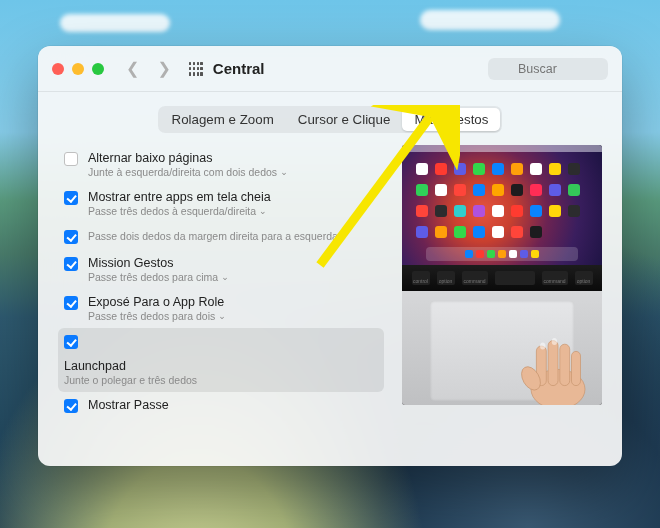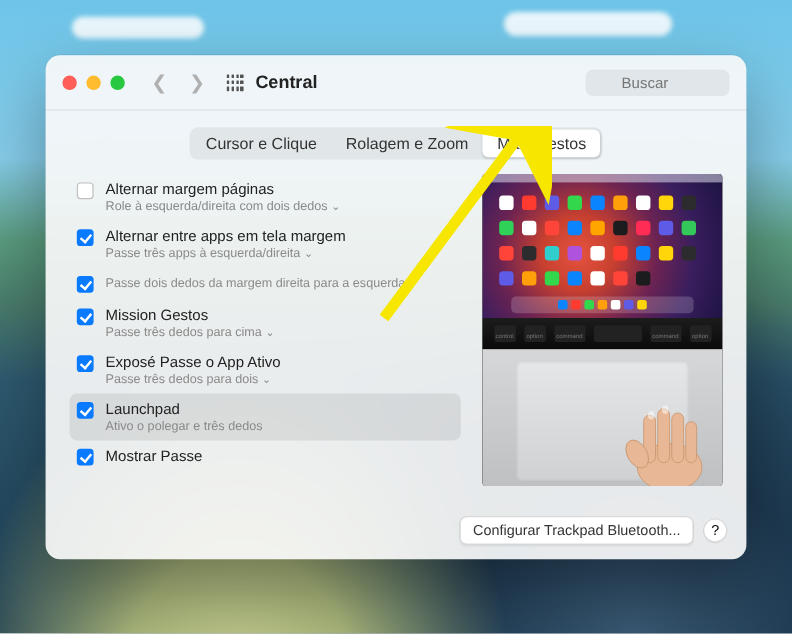--- a/index.html
+++ b/index.html
@@ -37,21 +37,21 @@
   }
   .search input { border: none; background: transparent; outline: none; font-size: 12.5px; width: 80px; color: #333; }
   .search svg { width: 12px; height: 12px; }
   .tabs { display: flex; justify-content: center; padding: 14px 0 10px; }
   .seg { display: flex; background: rgba(0,0,0,0.06); border-radius: 7px; padding: 2px; font-size: 12.5px; }
   .seg button { border: none; background: transparent; padding: 4px 12px; border-radius: 5px; color: #333; cursor: default; }
   .seg button.active { background: #fff; box-shadow: 0 1px 2px rgba(0,0,0,0.15); }
   .content { flex: 1; display: flex; padding: 0 20px 0 20px; gap: 18px; }
   .options { flex: 1; display: flex; flex-direction: column; font-size: 12px; padding-top: 2px; }
   .opt { display: flex; gap: 10px; padding: 6px 6px; border-radius: 6px; }
-  .opt.sel { background: rgba(0,0,0,0.08); }
+  .opt.sel { background: rgba(0,0,0,0.08); flex-direction: column; }
   .cb { width: 14px; height: 14px; border-radius: 3px; margin-top: 1px; flex-shrink: 0; display:flex; align-items:center; justify-content:center; }
   .cb.on { background: #0a7aff; }
   .cb.off { background: #fff; border: 1px solid #c0c0c0; }
   .cb.on::after { content:""; width:4px; height:7px; border:solid #fff; border-width:0 2px 2px 0; transform: rotate(40deg) translateY(-1px); }
   .opt .txt .t { font-size: 12.5px; color: #222; }
   .opt .txt .s { font-size: 10.5px; color: #8a8a8a; margin-top: 1px; display:flex; align-items:center; gap:3px;}
   .chev { font-size: 9px; color: #8a8a8a; }
   .preview {
     width: 200px; height: 260px; margin-top: 2px; background: #222; border-radius: 3px; overflow: hidden;
     display: flex; flex-direction: column; position: relative;
@@ -110,44 +110,44 @@
         <svg viewBox="0 0 16 16">
             <circle cx="7" cy="7" r="5" fill="none" stroke="#888" stroke-width="1.5"></circle>
             <line x1="11" y1="11" x2="15" y2="15" stroke="#888" stroke-width="1.5"></line>
           </svg>
         <input type="text" placeholder="Buscar" style="">
       </div>
     </div>
 
     <div class="tabs">
       <div class="seg">
+        <button>Rolagem e Zoom</button>
         <button>Cursor e Clique</button>
-        <button>Rolagem e Zoom</button>
         <button class="active">Mais Gestos</button>
       </div>
     </div>
 
     <div class="content">
       <div class="options">
         <div class="opt">
           <div class="cb off"></div>
           <div class="txt">
-            <div class="t">Alternar margem páginas</div>
-            <div class="s">
-                <span>Role à esquerda/direita com dois dedos</span>
-                <span class="chev">⌄</span>
-              </div>
-          </div>
-        </div>
-        <div class="opt">
-          <div class="cb on"></div>
-          <div class="txt">
-            <div class="t">Alternar entre apps em tela margem</div>
-            <div class="s">
-                <span>Passe três apps à esquerda/direita</span>
+            <div class="t">Alternar baixo páginas</div>
+            <div class="s">
+                <span>Junte à esquerda/direita com dois dedos</span>
+                <span class="chev">⌄</span>
+              </div>
+          </div>
+        </div>
+        <div class="opt">
+          <div class="cb on"></div>
+          <div class="txt">
+            <div class="t">Mostrar entre apps em tela cheia</div>
+            <div class="s">
+                <span>Passe três dedos à esquerda/direita</span>
                 <span class="chev">⌄</span>
               </div>
           </div>
         </div>
         <div class="opt">
           <div class="cb on"></div>
           <div class="txt">
             <div class="s">
                 <span>Passe dois dedos da margem direita para a esquerda</span>
               </div>
@@ -159,33 +159,33 @@
             <div class="t">Mission Gestos</div>
             <div class="s">
                 <span>Passe três dedos para cima</span>
                 <span class="chev">⌄</span>
               </div>
           </div>
         </div>
         <div class="opt">
           <div class="cb on"></div>
           <div class="txt">
-            <div class="t">Exposé Passe o App Ativo</div>
+            <div class="t">Exposé Para o App Role</div>
             <div class="s">
                 <span>Passe três dedos para dois</span>
                 <span class="chev">⌄</span>
               </div>
           </div>
         </div>
         <div class="opt sel">
           <div class="cb on"></div>
           <div class="txt">
             <div class="t">Launchpad</div>
             <div class="s">
-                <span>Ativo o polegar e três dedos</span>
+                <span>Junte o polegar e três dedos</span>
               </div>
           </div>
         </div>
         <div class="opt">
           <div class="cb on"></div>
           <div class="txt">
             <div class="t">Mostrar Passe</div>
           </div>
         </div>
       </div>
@@ -266,24 +266,20 @@
               <rect x="75" y="36" width="10" height="38" rx="5"></rect>
               <ellipse cx="30" cy="66" rx="9" ry="14" transform="rotate(-30 30 66)"></ellipse>
             </g>
             <ellipse cx="43" cy="30" rx="3" ry="4" fill="#fff" opacity="0.5"></ellipse>
             <ellipse cx="56" cy="25" rx="3" ry="4" fill="#fff" opacity="0.5"></ellipse>
           </svg>
         </div>
       </div>
     </div>
 
-    <div class="bottombar">
-      <button class="btn">Configurar Trackpad Bluetooth...</button>
-      <div class="help">?</div>
-    </div>
   </div>
 
   <svg class="arrow" style="left:300px; top:105px; width:160px; height:170px;" viewBox="0 0 160 170">
     <defs>
       <marker id="ah" markerWidth="12" markerHeight="12" refX="3" refY="6" orient="auto">
         <path d="M0,0 L12,6 L0,12 L3,6 Z" fill="#f7e600"></path>
       </marker>
     </defs>
     <line x1="20" y1="160" x2="130" y2="12" stroke="#f7e600" stroke-width="9" marker-end="url(#ah)"></line>
   </svg>

